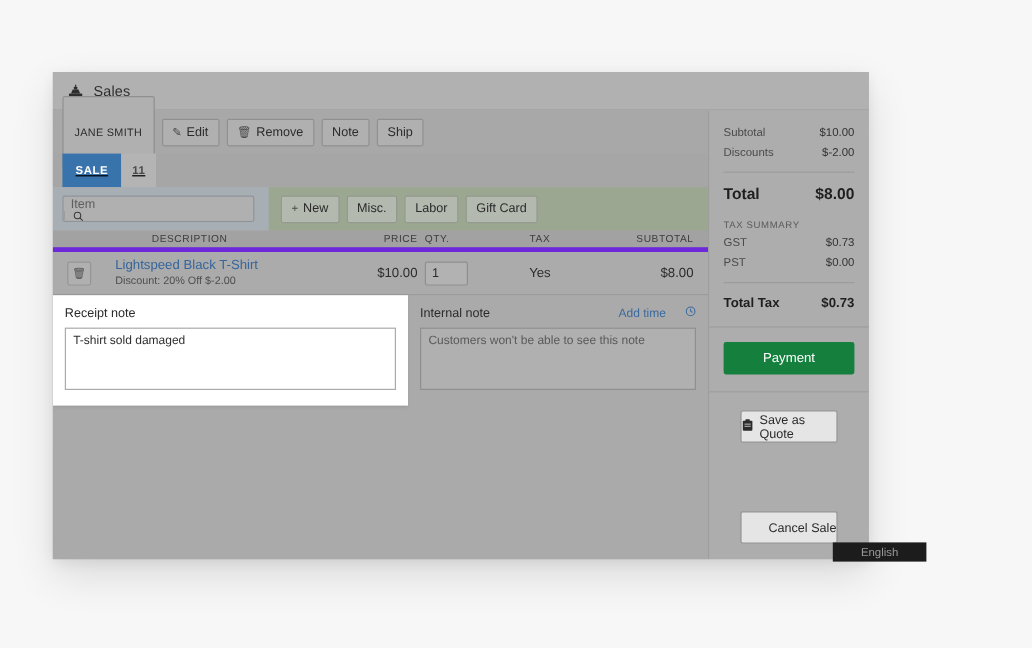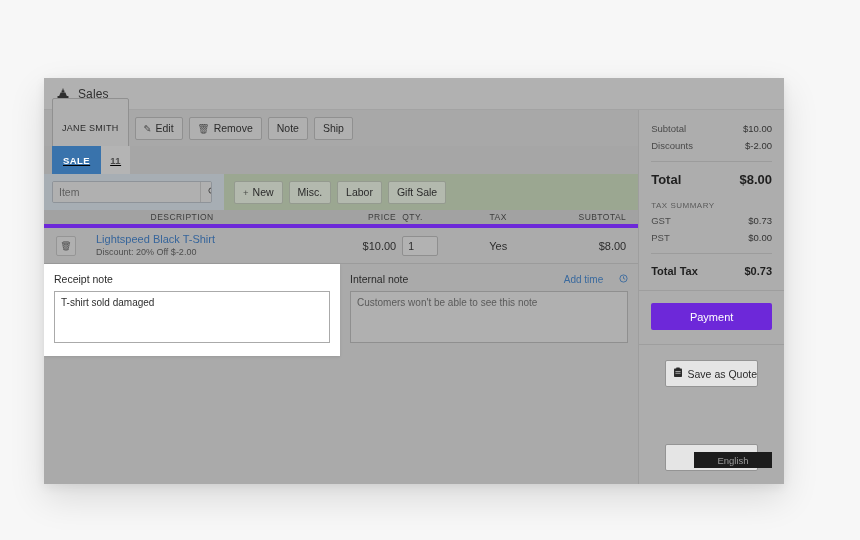--- a/index.html
+++ b/index.html
@@ -11,22 +11,22 @@
     height: 540px;
     background: #f7f7f7;
     font-family: "Liberation Sans", sans-serif;
     overflow: hidden;
   }
 
   
   #window {
     position: absolute;
     left: 44px;
-    top: 78px;
-    width: 740px;
+    top: 60px;
+    width: 680px;
     height: 406px;
     background: #aaaaaa;
     box-shadow: 0 14px 34px rgba(0,0,0,0.12), 0 3px 10px rgba(0,0,0,0.07);
     overflow: hidden;
   }
 
   
   #titlebar {
     height: 32px;
     background: #b1b1b1;
@@ -143,20 +143,21 @@
   }
   #searchbox {
     display: flex;
     border: 1px solid #8e9399;
     border-radius: 2px;
     background: #b0b0b0;
     height: 22px;
     width: 160px;
     box-sizing: border-box;
     overflow: hidden;
+    flex-direction: column;
   }
   #searchinput {
     flex: 1;
     border: none;
     background: #b0b0b0;
     font-size: 10.5px;
     color: #3a3a3a;
     padding: 0 6px;
     outline: none;
     font-family: "Liberation Sans", sans-serif;
@@ -343,21 +344,21 @@
     margin: 10px 0 2px 0;
   }
   .trow.bold { font-size: 11px; font-weight: bold; color: #1f1f1f; line-height: 20px;}
   .trow.bold .val { color:#1f1f1f; }
 
   .rail-sep { height:1px; background:#9e9e9e; margin: 9px 0 0 0; }
 
   #paybtn {
     margin: 12px 12px 0 12px;
     height: 27px;
-    background: #6d28d9;
+    background: #15803d;
     border-radius: 2px;
     display: flex; align-items: center; justify-content: center;
     color: #ffffff;
     font-size: 11px;
     cursor: default;
   }
   #quotebtn, #cancelbtn {
     margin: 0 26px;
     height: 25px;
     background: #e5e5e5;
@@ -443,21 +444,21 @@
             </div>
           </div>
         </div>
         <div id="quickzone">
           <div class="btn">
             <span class="gly">+</span>
             <span>New</span>
           </div>
           <div class="btn">Misc.</div>
           <div class="btn">Labor</div>
-          <div class="btn">Gift Sale</div>
+          <div class="btn">Gift Card</div>
         </div>
       </div>
 
       <div id="tablehead">
         <div class="c-del"></div>
         <div class="c-desc">DESCRIPTION</div>
         <div class="c-price">PRICE</div>
         <div class="c-qty">QTY.</div>
         <div class="c-tax">TAX</div>
         <div class="c-sub">SUBTOTAL</div>

